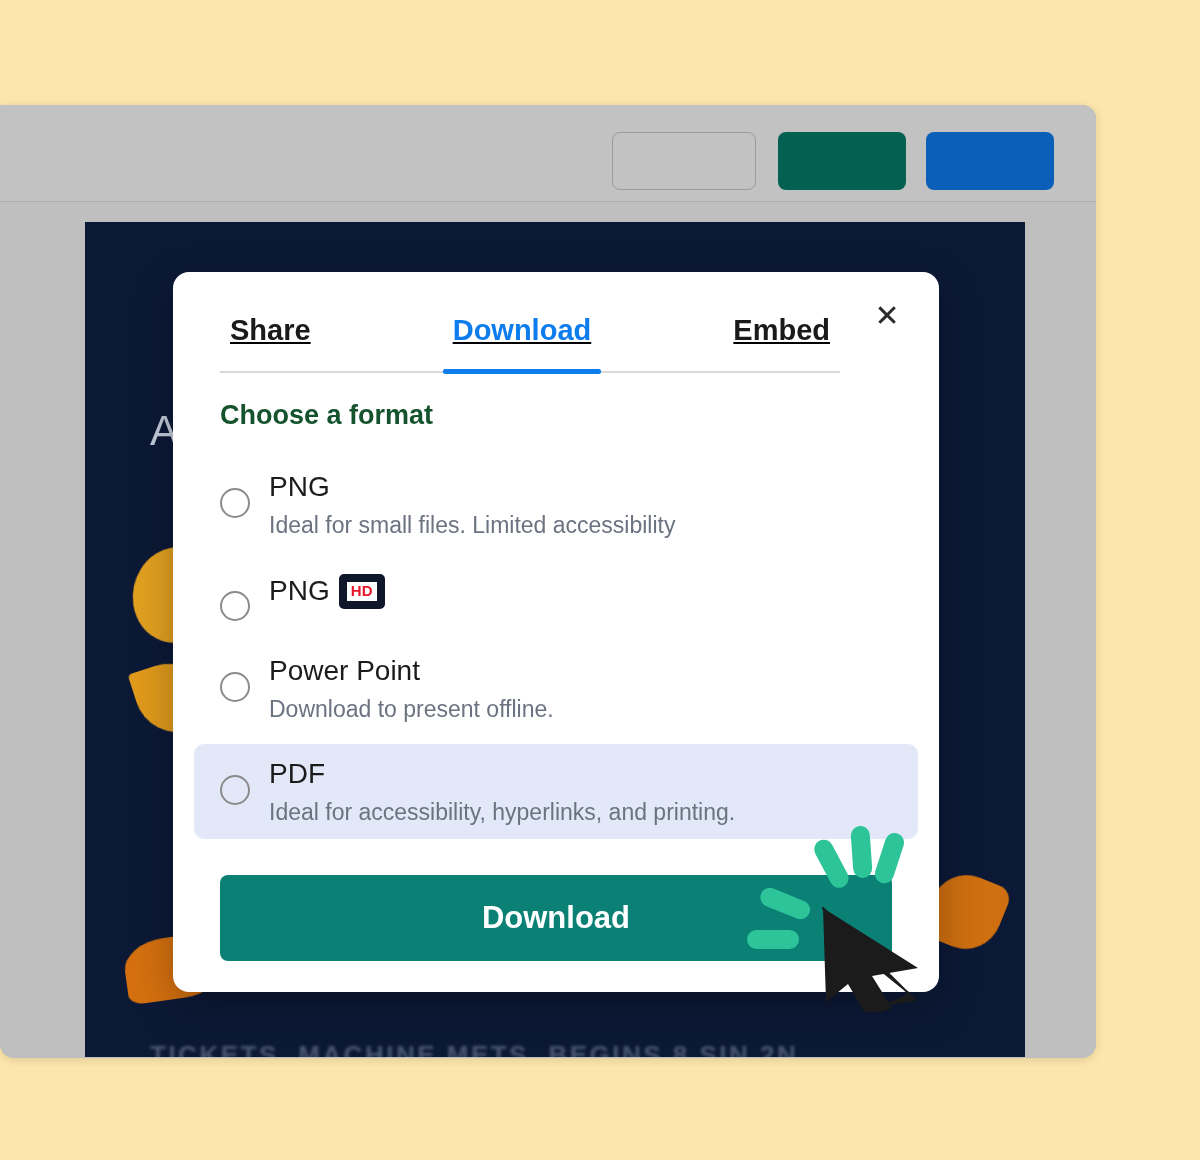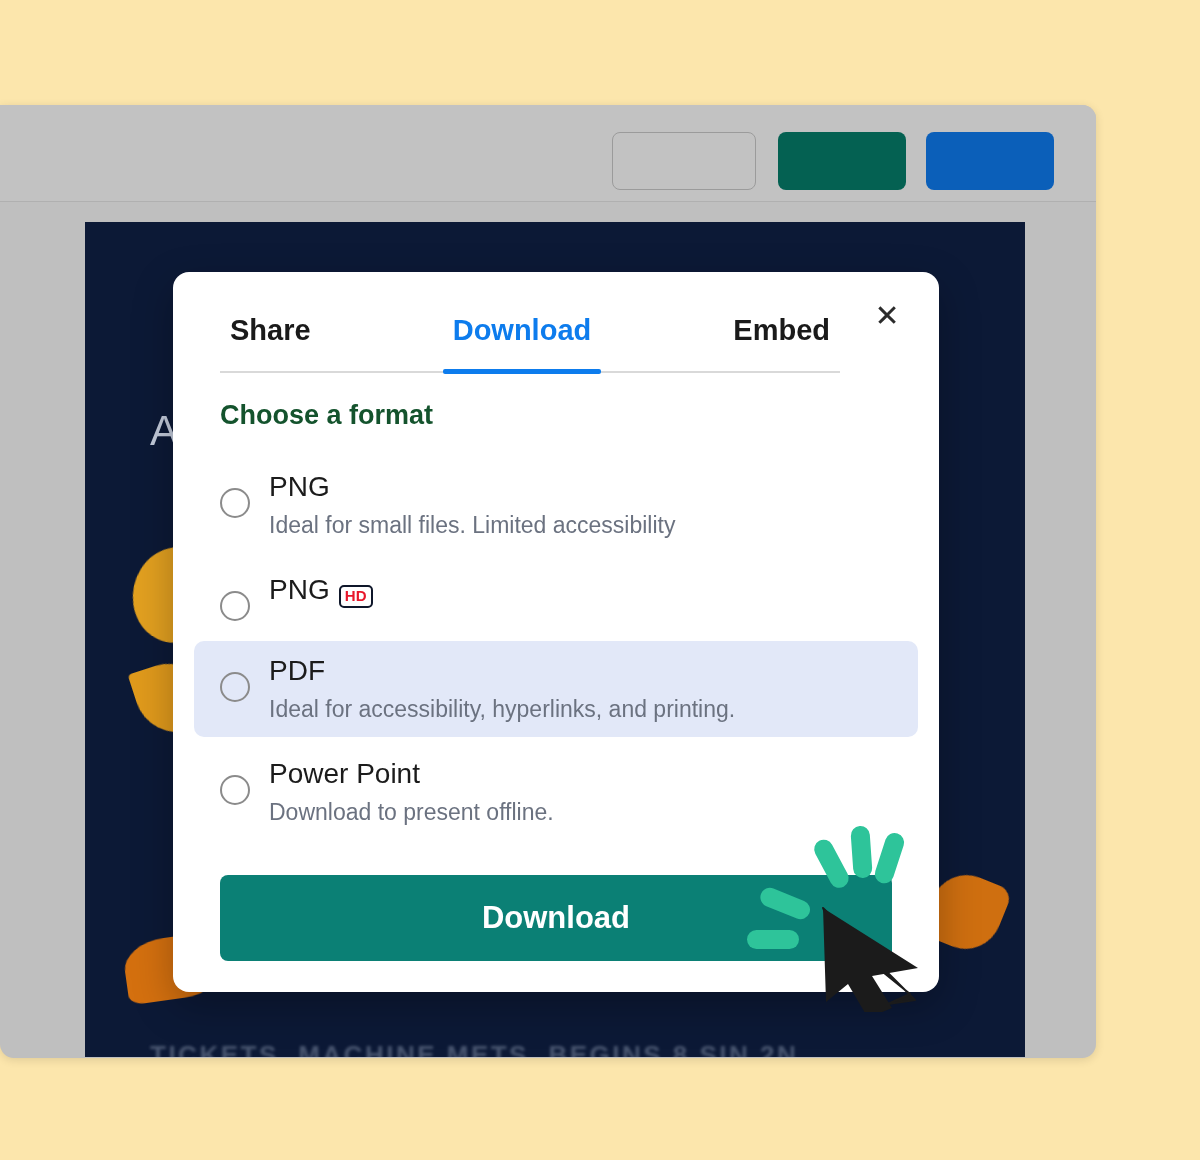--- a/index.html
+++ b/index.html
@@ -167,20 +167,21 @@
   #modal-tabs {
     position: absolute;
     left: 47px;
     top: 36px;
     width: 620px;
     display: flex;
     justify-content: space-between;
     align-items: center;
     border-bottom: 2px solid #d9d9d9;
     padding-bottom: 0;
+    text-decoration: underline;
   }
 
   .tab-item {
     font-size: 29px;
     font-weight: bold;
     color: #1a1a1a;
     padding: 6px 10px 24px 10px;
     cursor: pointer;
     background: none;
     border: none;
@@ -250,21 +251,21 @@
   .format-title {
     font-size: 28px;
     color: #1b1b1b;
     line-height: 1.22;
   }
   .hd-badge {
     display: inline-block;
     font-size: 15px;
     font-weight: bold;
     color: #e8172b;
-    border: 2px solid #0f172a;
+    border: 8px solid #0f172a;
     border-radius: 5px;
     padding: 0px 4px 1px 4px;
     line-height: 1.22;
     letter-spacing: 0.3px;
     position: relative;
     top: 1px;
   }
   .format-desc {
     font-size: 23px;
     color: #6b7280;
@@ -348,37 +349,37 @@
     <div class="format-option">
       <span class="radio-circle"></span>
       <span class="format-text">
         <span class="format-title-row">
           <span class="format-title">PNG</span>
           <span class="hd-badge">HD</span>
         </span>
       </span>
     </div>
 
+    <div class="format-option">
+      <span class="radio-circle"></span>
+      <span class="format-text">
+        <span class="format-title-row">
+          <span class="format-title">Power Point</span>
+        </span>
+        <span class="format-desc" style="display:block;">Download to present offline.</span>
+      </span>
+    </div>
+
     <div class="format-option selected-highlight">
       <span class="radio-circle"></span>
       <span class="format-text">
         <span class="format-title-row">
           <span class="format-title">PDF</span>
         </span>
         <span class="format-desc" style="display:block;">Ideal for accessibility, hyperlinks, and printing.</span>
-      </span>
-    </div>
-
-    <div class="format-option">
-      <span class="radio-circle"></span>
-      <span class="format-text">
-        <span class="format-title-row">
-          <span class="format-title">Power Point</span>
-        </span>
-        <span class="format-desc" style="display:block;">Download to present offline.</span>
       </span>
     </div>
 
   </div>
 
   <button id="download-button">Download</button>
 </div>
 
 <svg id="click-cursor" viewBox="0 0 200 190">
   <g fill="#2ec49a">

